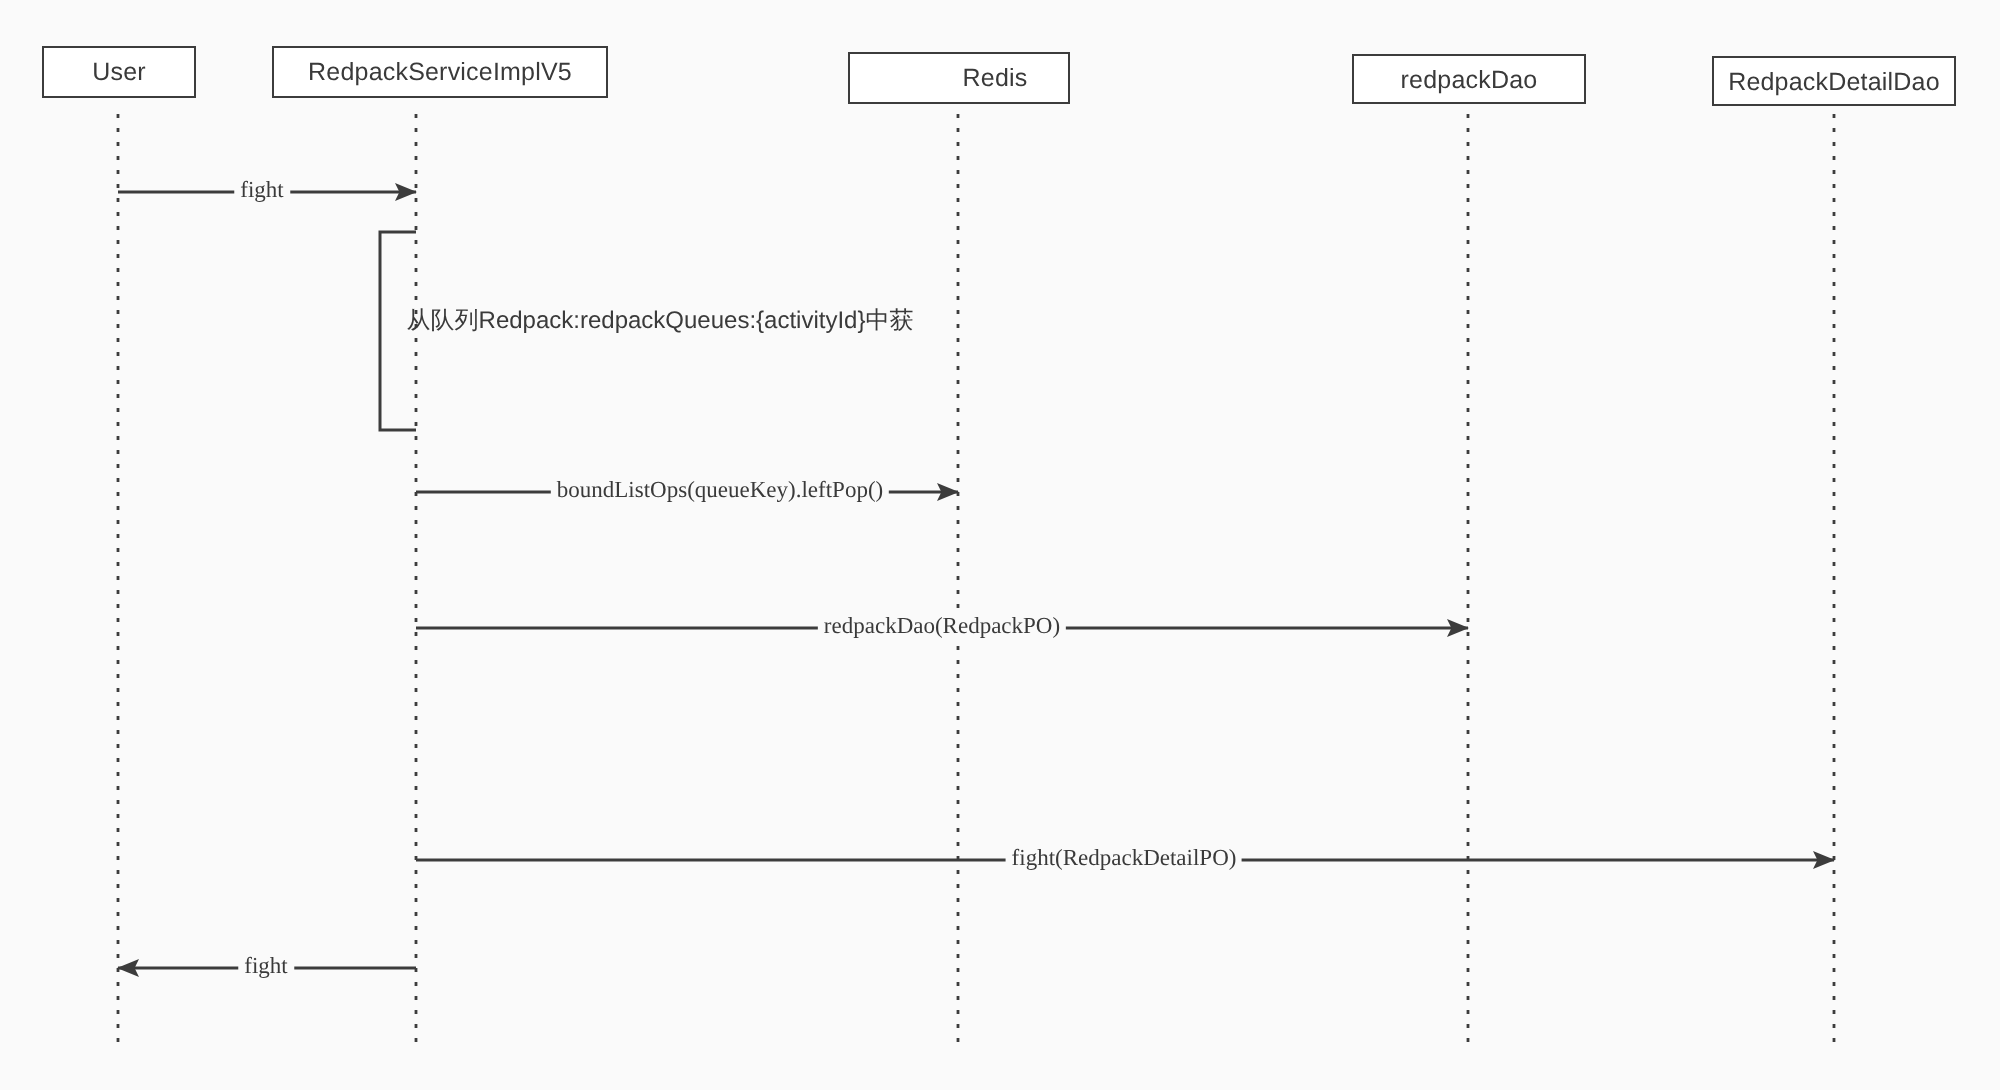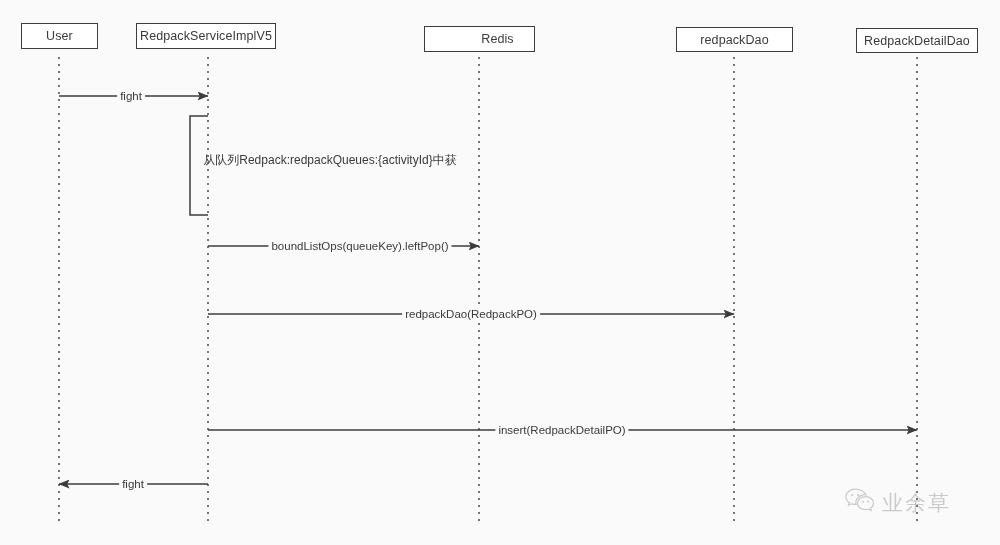--- a/index.html
+++ b/index.html
@@ -38,20 +38,21 @@
   }
   .msg-label {
     position: absolute;
     transform: translate(-50%, -50%);
     background: #fafafa;
     padding: 0 3px;
     color: #3a3a3a;
     font-size: 11.5px;
     white-space: nowrap;
     line-height: 13px;
+    font-family: Liberation Serif, serif;
   }
   .note-text {
     position: absolute;
     transform: translateX(-50%);
     text-align: center;
     color: #3a3a3a;
     font-size: 12px;
     line-height: 19px;
     white-space: nowrap;
   }
@@ -100,53 +101,40 @@
         <line x1="208" y1="314" x2="734" y2="314" stroke="#3c3c3c" stroke-width="1.4" marker-end="url(#arrow-right)"></line>
         <line x1="208" y1="430" x2="917" y2="430" stroke="#3c3c3c" stroke-width="1.4" marker-end="url(#arrow-right)"></line>
         <line x1="208" y1="484" x2="59" y2="484" stroke="#3c3c3c" stroke-width="1.4" marker-end="url(#arrow-left)"></line>
       </g>
   </svg>
 
   <div id="participants-layer">
       <div class="participant-box" style="left: 21px; top: 23px; width: 77px; height: 26px; border-color: rgb(60, 60, 60); color: rgb(58, 58, 58);">
         <span>User</span>
       </div>
-      <div class="participant-box" style="left: 136px; top: 23px; width: 140px; height: 26px; border-color: rgb(60, 60, 60); color: rgb(58, 58, 58);">
+      <div class="participant-box" style="left: 136px; top: 23px; width: 168px; height: 26px; border-color: rgb(60, 60, 60); color: rgb(58, 58, 58);">
         <span>RedpackServiceImplV5</span>
       </div>
       <div class="participant-box" style="left: 424px; top: 26px; width: 111px; height: 26px; border-color: rgb(60, 60, 60); color: rgb(58, 58, 58); padding-left: 36px;">
         <span>Redis</span>
       </div>
       <div class="participant-box" style="left: 676px; top: 27px; width: 117px; height: 25px; border-color: rgb(60, 60, 60); color: rgb(58, 58, 58);">
         <span>redpackDao</span>
       </div>
       <div class="participant-box" style="left: 856px; top: 28px; width: 122px; height: 25px; border-color: rgb(60, 60, 60); color: rgb(58, 58, 58);">
         <span>RedpackDetailDao</span>
       </div>
     </div>
   <div id="labels-layer">
       <div class="msg-label" style="left: 131px; top: 96px; background: rgb(250, 250, 250); color: rgb(58, 58, 58);">fight</div>
       <div class="msg-label" style="left: 360px; top: 246px; background: rgb(250, 250, 250); color: rgb(58, 58, 58);">boundListOps(queueKey).leftPop()</div>
       <div class="msg-label" style="left: 471px; top: 314px; background: rgb(250, 250, 250); color: rgb(58, 58, 58);">redpackDao(RedpackPO)</div>
-      <div class="msg-label" style="left: 562px; top: 430px; background: rgb(250, 250, 250); color: rgb(58, 58, 58);">insert(RedpackDetailPO)</div>
+      <div class="msg-label" style="left: 562px; top: 430px; background: rgb(250, 250, 250); color: rgb(58, 58, 58);">fight(RedpackDetailPO)</div>
       <div class="msg-label" style="left: 133px; top: 484px; background: rgb(250, 250, 250); color: rgb(58, 58, 58);">fight</div>
     </div>
   <div id="notes-layer">
       <div class="note-text" style="left: 330px; top: 151px; color: rgb(58, 58, 58);">
         <div>从队列Redpack:redpackQueues:{activityId}中获</div>
       </div>
     </div>
 
-  <div class="watermark" id="watermark" style="left: 845px; top: 488px;">
-    <span>
-      <svg width="30" height="26" viewBox="0 0 30 26" xmlns="http://www.w3.org/2000/svg">
-        <path d="M10.2 1.2C4.9 1.2 0.8 4.6 0.8 8.8c0 2.4 1.4 4.5 3.6 5.9l-0.9 2.7 3.1-1.6c1.1 0.3 2.3 0.5 3.6 0.5 0.3 0 0.6 0 0.9 0-0.2-0.6-0.3-1.3-0.3-2 0-4.2 4.1-7.6 9.2-7.6 0.4 0 0.7 0 1.1 0.1C20.3 3.9 15.7 1.2 10.2 1.2z" fill="none" stroke="#8a8a8a" stroke-width="1.2"></path>
-        <circle cx="7.2" cy="7.1" r="1.15" fill="#8a8a8a"></circle>
-        <circle cx="13.1" cy="7.1" r="1.15" fill="#8a8a8a"></circle>
-        <path d="M20.6 8.6c-4.6 0-8.2 2.9-8.2 6.5 0 3.6 3.6 6.5 8.2 6.5 1.0 0 2.0-0.1 2.9-0.4l2.7 1.4-0.8-2.3c1.9-1.2 3.1-3.0 3.1-5.1C28.5 11.5 25.0 8.6 20.6 8.6z" fill="none" stroke="#8a8a8a" stroke-width="1.2"></path>
-        <circle cx="18.2" cy="13.7" r="0.95" fill="#8a8a8a"></circle>
-        <circle cx="23.1" cy="13.7" r="0.95" fill="#8a8a8a"></circle>
-      </svg>
-    </span>
-    <span class="watermark-text">业余草</span>
-  </div>
 
 </div>
 
 </body></html>

